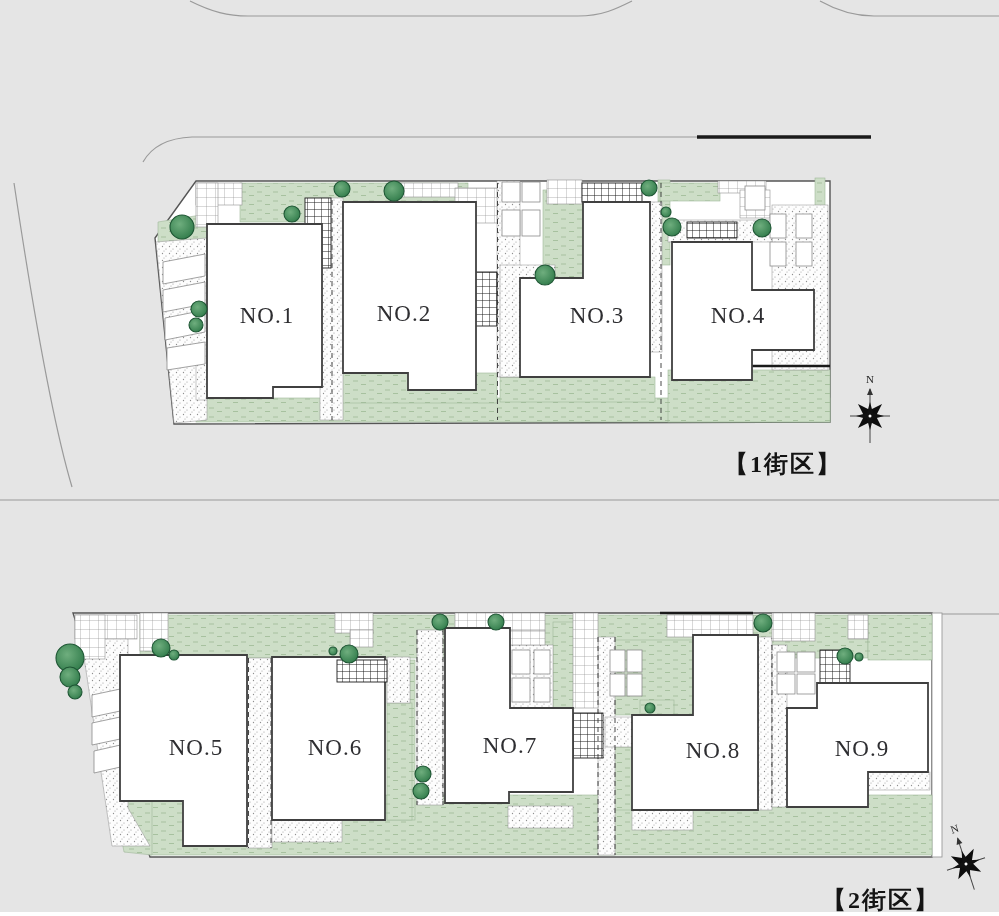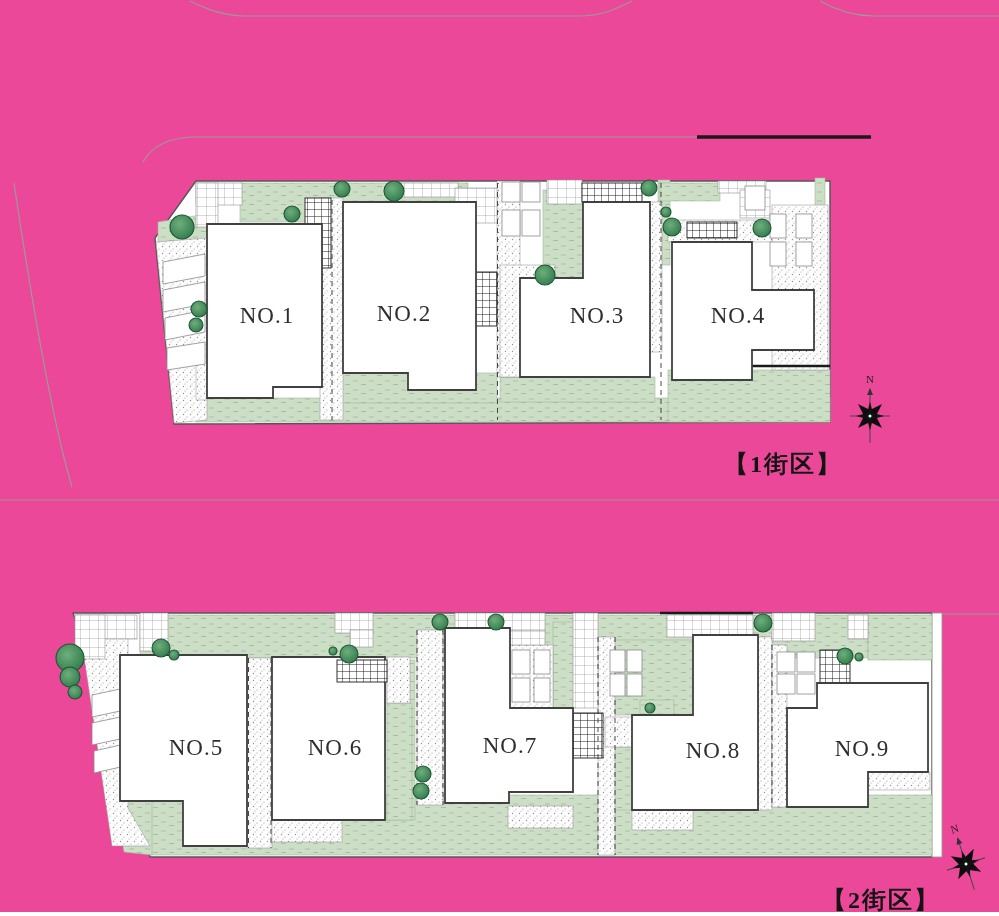--- a/index.html
+++ b/index.html
@@ -1,16 +1,16 @@
 <!DOCTYPE html>
 <html style="--lawn: #cddec7; --lawn-dash: #a7c19f; --tree: #2f7a49; --tree-light: #6fae7e; --house-outline: #404040; --site-outline: #555555; --road: #9a9a9a; --wall: #1a1a1a; --label: #2e2e31;"><head>
 <meta charset="utf-8">
 <style>
   html,body{margin:0;padding:0;background:#ffffff;}
-  #stage{position:relative;width:999px;height:912px;background:#ec4899;overflow:hidden;
+  #stage{position:relative;width:999px;height:912px;background:#e5e5e5;overflow:hidden;
          font-family:"Liberation Serif","DejaVu Serif",serif;}
   svg{display:block;}
   .site{fill:#ffffff;stroke:var(--site-outline,#555);stroke-width:1.4;}
   .house{fill:#ffffff;stroke:var(--house-outline,#404040);stroke-width:1.8;}
   .grass{fill:url(#grass);stroke:#9fb79a;stroke-width:.6;}
   .stip{fill:url(#stipple);stroke:#8e8e8e;stroke-width:.5;}
   .tile{fill:url(#tile);stroke:#909090;stroke-width:.6;}
   .tiledark{fill:url(#tiledark);stroke:#1c1c1c;stroke-width:.9;}
   .stall{fill:#ffffff;stroke:#8a8a8a;stroke-width:.8;}
   .lotline{stroke:#333;stroke-width:.9;stroke-dasharray:5 4;fill:none;}

